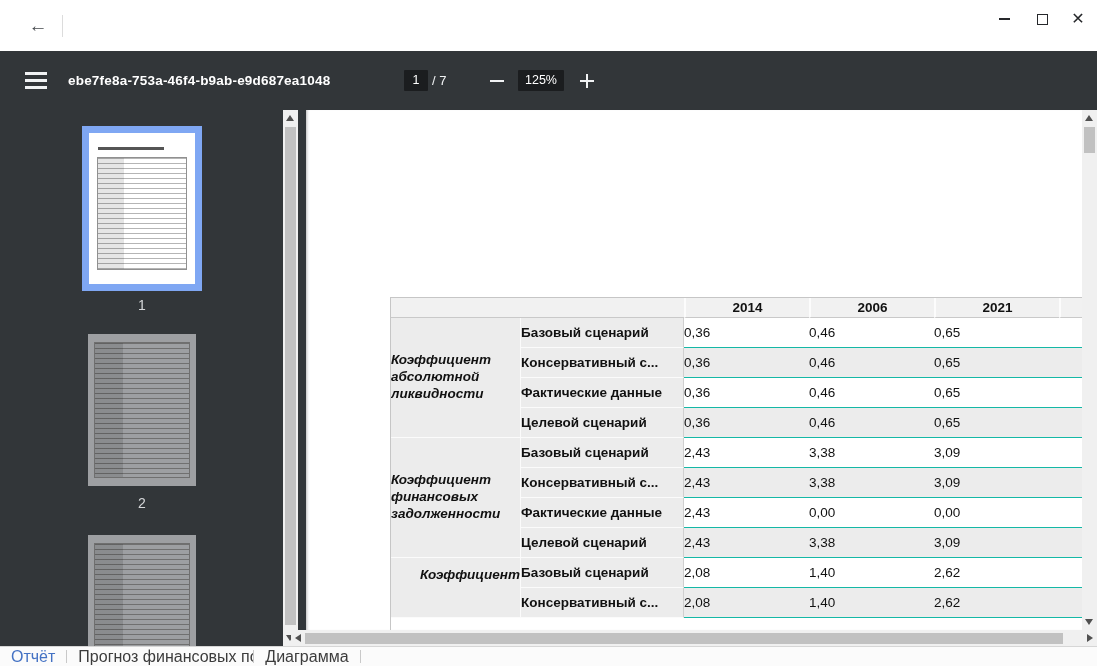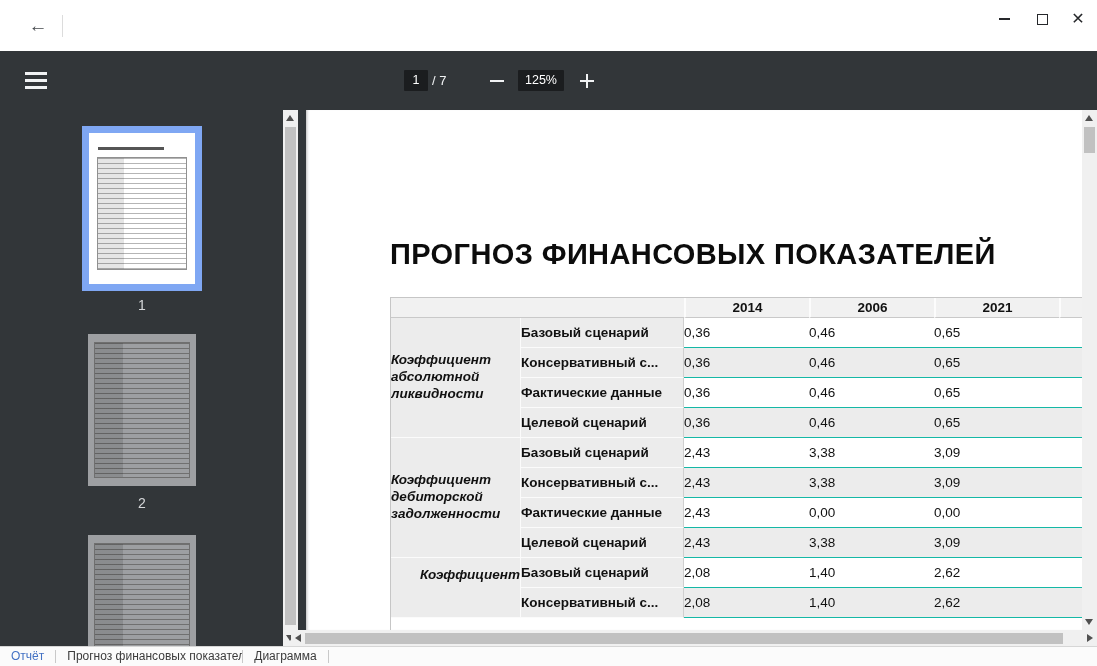--- a/index.html
+++ b/index.html
@@ -97,21 +97,21 @@
     border-right:1px solid #fbfbfb; border-bottom:1px solid #fbfbfb; line-height:1.25;font-style:italic; }
   td.group.cut { vertical-align:top; padding-top:9px;text-align:right; }
   td.scen { background:#ececec; font-weight:bold; text-align:left; padding-left:9px;
     border-right:1px solid #cfcfcf; border-bottom:1px solid #fbfbfb; }
   td.val { text-align:left; border-bottom:1px solid #14b8a6; }
   tr.odd td.val { background:#ececec; }
   tr.even td.val { background:#ffffff; }
 
   
   #tabbar { position:absolute; left:0; top:646px; width:1097px; height:20px; background:#fbfbfb;
-    border-top:1px solid #d6d6d6; display:flex; align-items:center; font-size:12px; color:#3c3c3c; }
+    border-top:1px solid #d6d6d6; display:flex; align-items:center; font-size:16px; color:#3c3c3c; }
   .sheet-tab { padding:0 11px; white-space:nowrap; overflow:hidden; cursor:pointer; line-height:19px; }
   .sheet-tab.active { color:#4472c4; }
   .tab-sep { width:1px; height:13px; background:#c9c9c9; flex:none; }
 
   svg { display:block; }
 </style>
 </head>
 <body>
 
 <div id="titlebar">
@@ -127,20 +127,21 @@
       <span>✕</span>
     </div>
 </div>
 
 <div id="pdf-toolbar">
   <div id="hamburger">
       <i></i>
       <i></i>
       <i></i>
     </div>
+  <div id="doc-title">ebe7fe8a-753a-46f4-b9ab-e9d687ea1048</div>
 
   <div class="darkbox" id="page-input">1</div>
   <div id="page-count">/ 7</div>
   <div class="vdiv" style="left:466px;"></div>
 
   <div id="zoom-out">
       <i></i>
     </div>
   <div class="darkbox" id="zoom-box">125%</div>
   <div id="zoom-in">
@@ -209,21 +210,20 @@
     </div>
   </div>
 
   <div class="sb-track" id="side-scroll">
     <div class="sb-arrow arr-up" style="left:3px; top:5px;"></div>
     <div class="sb-thumb" id="side-thumb"></div>
     <div class="sb-arrow arr-down" style="left:3px; bottom:5px;"></div>
   </div>
 
   <div id="page">
-    <div id="doc-heading">ПРОГНОЗ ФИНАНСОВЫХ ПОКАЗАТЕЛЕЙ</div>
     <div id="table-clip">
       <table class="fin" id="fin-table">
         <colgroup>
           <col class="c-group">
             <col class="c-scen">
           <col class="c-year">
             <col class="c-year">
             <col class="c-year">
             <col class="c-year">
         </colgroup>
@@ -260,21 +260,21 @@
               <td class="val"></td>
             </tr>
             <tr class="odd">
               <td class="scen">Целевой сценарий</td>
               <td class="val">0,36</td>
               <td class="val">0,46</td>
               <td class="val">0,65</td>
               <td class="val"></td>
             </tr>
             <tr class="even">
-              <td class="group" rowspan="4">Коэффициент дебиторской задолженности</td>
+              <td class="group" rowspan="4">Коэффициент финансовых задолженности</td>
               <td class="scen">Базовый сценарий</td>
               <td class="val">2,43</td>
               <td class="val">3,38</td>
               <td class="val">3,09</td>
               <td class="val"></td>
             </tr>
             <tr class="odd">
               <td class="scen">Консервативный с...</td>
               <td class="val">2,43</td>
               <td class="val">3,38</td>

